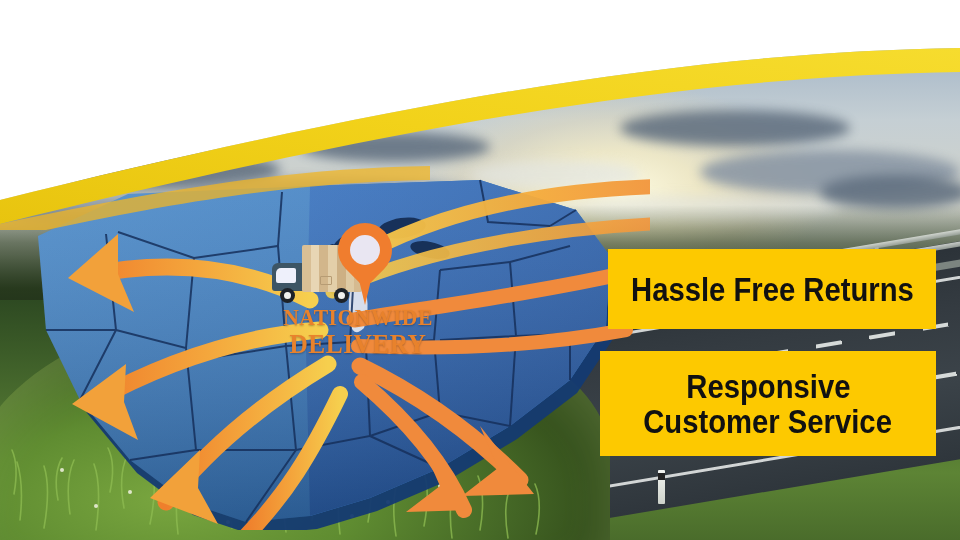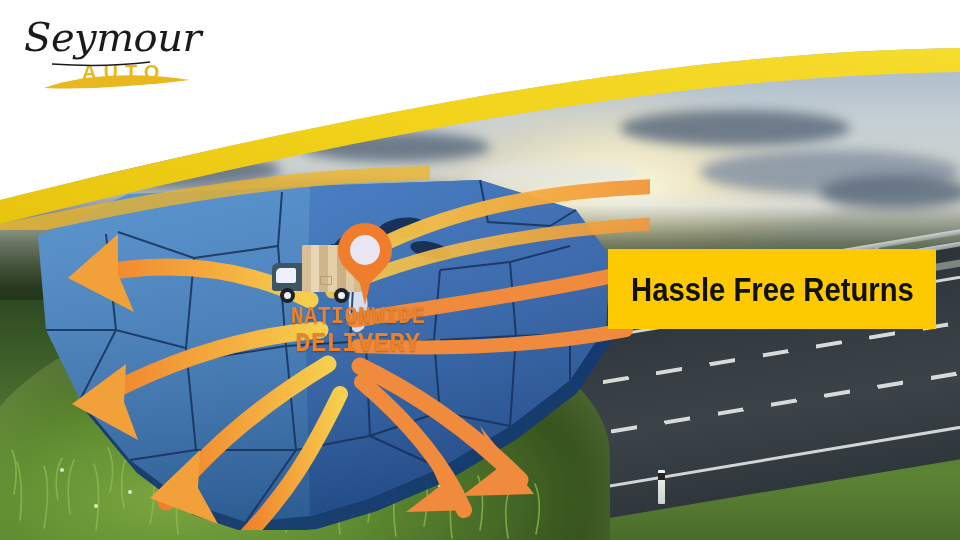--- a/index.html
+++ b/index.html
@@ -251,21 +251,21 @@
     border-radius: 50%;
     background: #e9e6f2;
   }
 
   
   .nd-text {
     position: absolute;
     left: 258px; top: 306px;
     width: 200px;
     text-align: center;
-    font-family: Liberation Mono, monospace;
+    font-family: Liberation Serif, serif;
     font-weight: bold;
     color: #e8822c;
     line-height: 1.0;
     text-shadow: 0 1px 2px rgba(0,0,0,0.28);
   }
   .nd-line1 {
     font-size: 23px;
     letter-spacing: 0.5px;
     transform: scaleX(0.94);
   }
@@ -515,28 +515,20 @@
       </linearGradient>
     </defs>
 
     <path d="M0 0 H960 V48 C700 52 420 96 0 200 Z" fill="#ffffff"></path>
 
     <path d="M0 200 C420 96 700 52 960 48 L960 72 C700 76 420 120 0 224 Z" fill="url(#swooshG)"></path>
 
     <path d="M0 224 C180 186 300 168 430 166 L430 180 C300 182 180 200 0 240 Z" fill="#f0b524" opacity="0.75"></path>
   </svg>
 
-  <div class="logo-wrap">
-    <div class="logo-script">Seymour</div>
-    <div class="logo-auto">AUTO</div>
-    <svg width="180" height="82" viewBox="0 0 180 82" style="position:absolute;left:0;top:0;">
-      <path d="M22 74 C60 60 120 58 168 66 C120 72 60 76 22 74 Z" fill="#e8b81e"></path>
-      <path d="M30 50 C58 52 96 52 128 48" stroke="#1a1a1a" stroke-width="1.4" fill="none"></path>
-    </svg>
-  </div>
 
   <div class="truck">
     <div class="truck-cab"></div>
     <div class="truck-window"></div>
     <div class="truck-box"></div>
     <div class="truck-box-flap"></div>
     <div class="wheel" style="left:8px;"></div>
     <div class="wheel" style="left:62px;"></div>
   </div>
 
@@ -549,14 +541,18 @@
   <div class="nd-text">
     <div class="nd-line1">NATIONWIDE</div>
     <div class="nd-line2">DELIVERY</div>
   </div>
 
 
   <div class="banner" id="banner-2">
     <div class="bline">Hassle Free Returns</div>
   </div>
 
+  <div class="banner" id="banner-3">
+    <div class="bline">Responsive</div>
+    <div class="bline">Customer Service</div>
+  </div>
 
 </div>
 
 </body></html>

